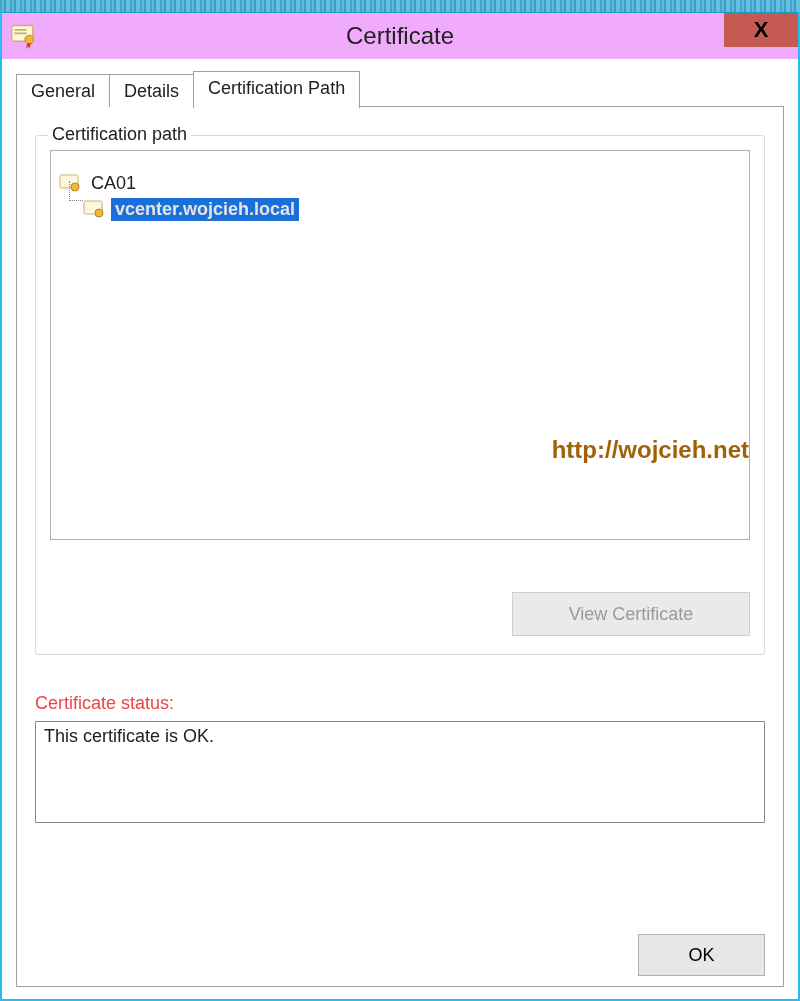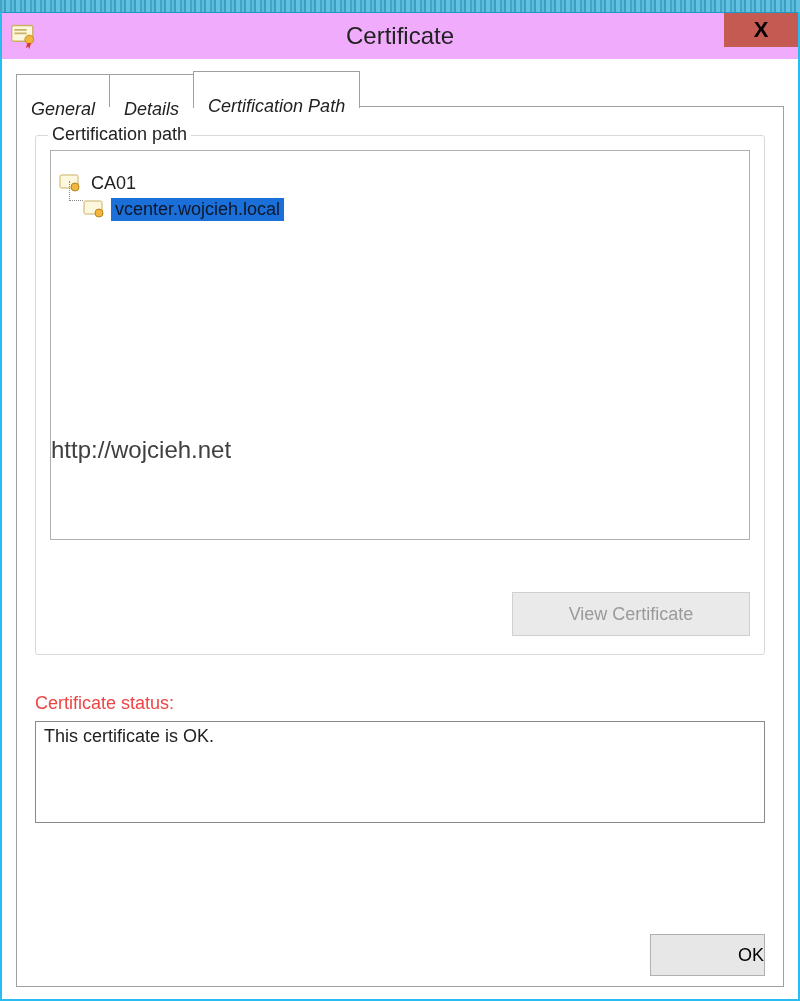--- a/index.html
+++ b/index.html
@@ -62,28 +62,27 @@
       display: flex;
       align-items: flex-end;
       height: 36px;
       position: relative;
       z-index: 2;
     }
     .tab {
       background: #fff;
       border: 1px solid #a0a0a0;
       border-bottom: none;
-      padding: 24px 14px 6px 14px;
+      padding: 6px 14px 6px 14px;
       font-size: 18px;
       color: #222;
       margin-right: -1px;
       cursor: pointer;
       height: 33px;
       line-height: 21px;
-      font-style: italic;
     }
     .tab.active {
       border-top: 1px solid #a0a0a0;
       position: relative;
       height: 37px;
       margin-bottom: -1px;
       background: #fff;
     }
     .tab-panel {
       border: 1px solid #a0a0a0;
@@ -139,29 +138,30 @@
     .cert-icon {
       width: 22px; height: 18px;
       margin-right: 6px;
       display: inline-block;
     }
     .tree-label {
       padding: 1px 4px;
     }
     .tree-label.selected {
       background: #1a6fd8;
-      color: #0f172a;
+      color: #e5e5e5;
+      font-weight: bold;
     }
     .watermark {
       position: absolute;
       top: 285px; left: 0; right: 0;
-      text-align: left;
-      color: #404040;
+      text-align: right;
+      color: #a16207;
       font-size: 24px;
-      font-weight: normal;
+      font-weight: bold;
       pointer-events: none;
     }
     .view-cert-btn {
       position: absolute;
       right: 14px; bottom: 18px;
       width: 238px; height: 44px;
       background: #eaeaea;
       border: 1px solid #cfcfcf;
       color: #9a9a9a;
       font-size: 18px;
@@ -180,25 +180,25 @@
       height: 102px;
       border: 1px solid #888;
       background: #fff;
       padding: 4px 8px;
       font-size: 18px;
       color: #222;
     }
     .ok-btn {
       position: absolute;
       right: 18px; bottom: 10px;
-      width: 115px; height: 42px;
+      width: 127px; height: 42px;
       background: #e7e7e7;
       border: 1px solid #b0b0b0;
       font-size: 18px;
-      text-align: right;
+      text-align: center;
       line-height: 40px;
       cursor: pointer;
     }
   </style>
 </head>
 <body>
 
 <div class="blur-top"></div>
 
 <div class="window">

